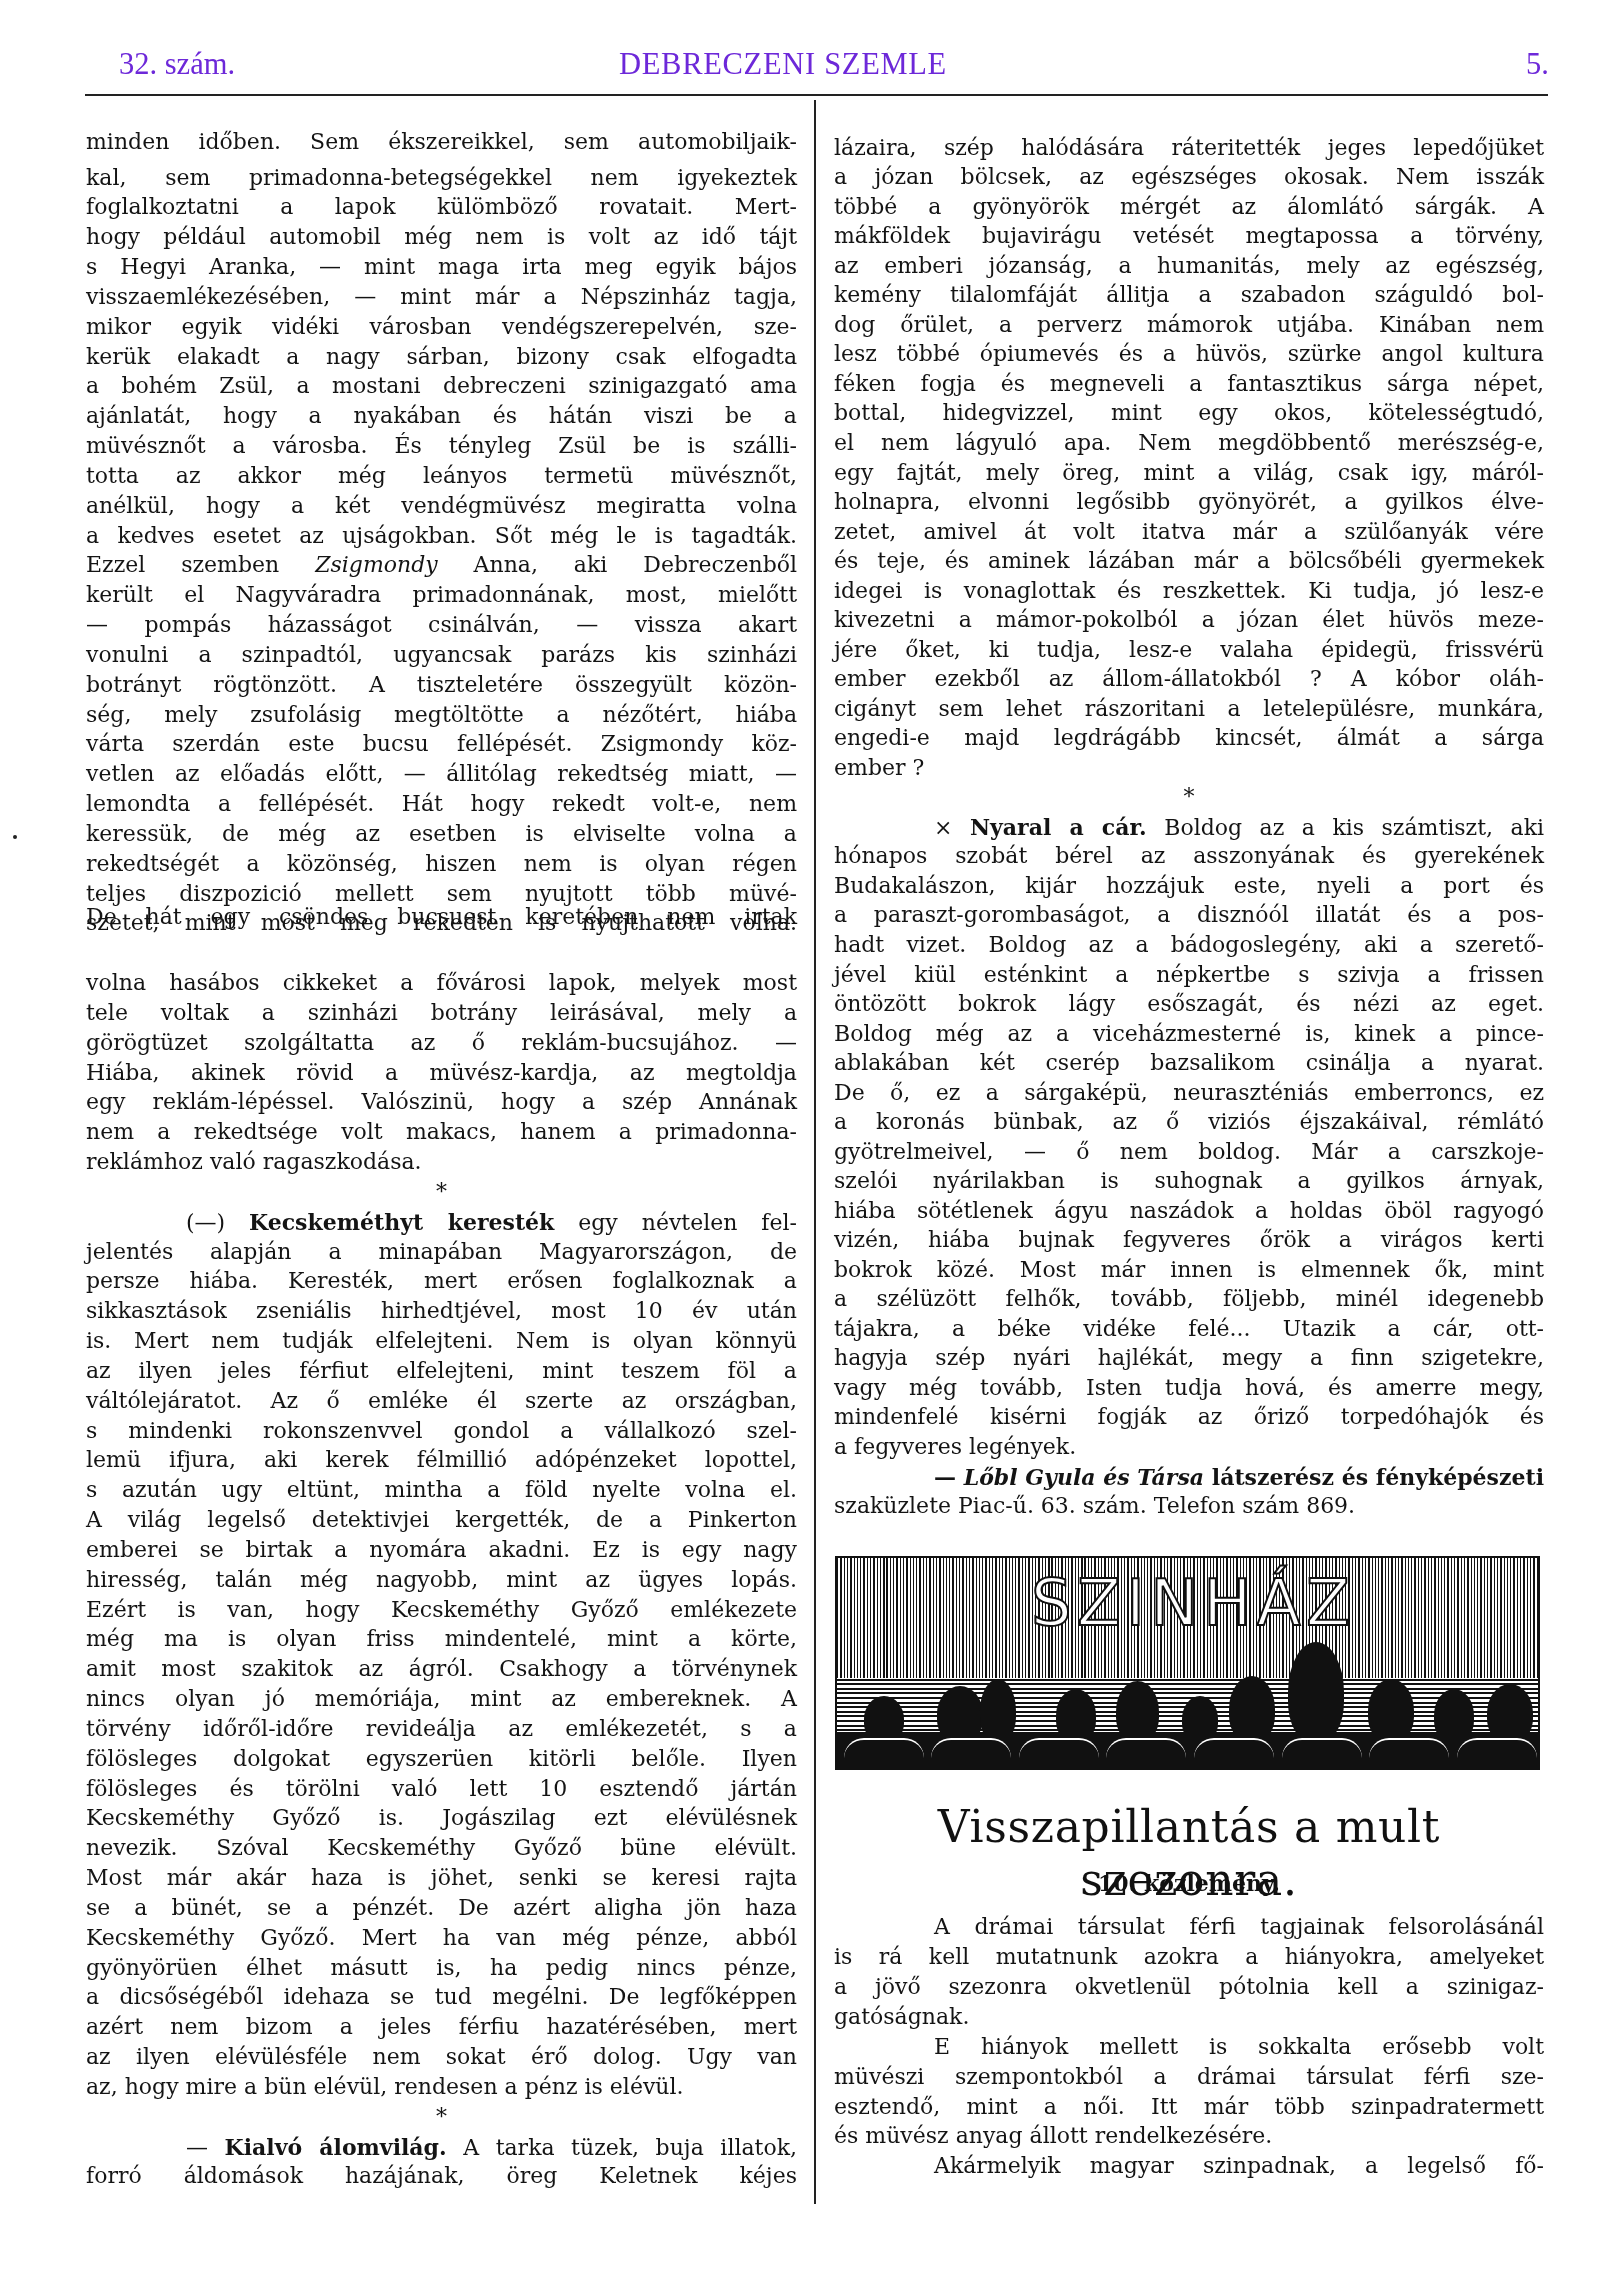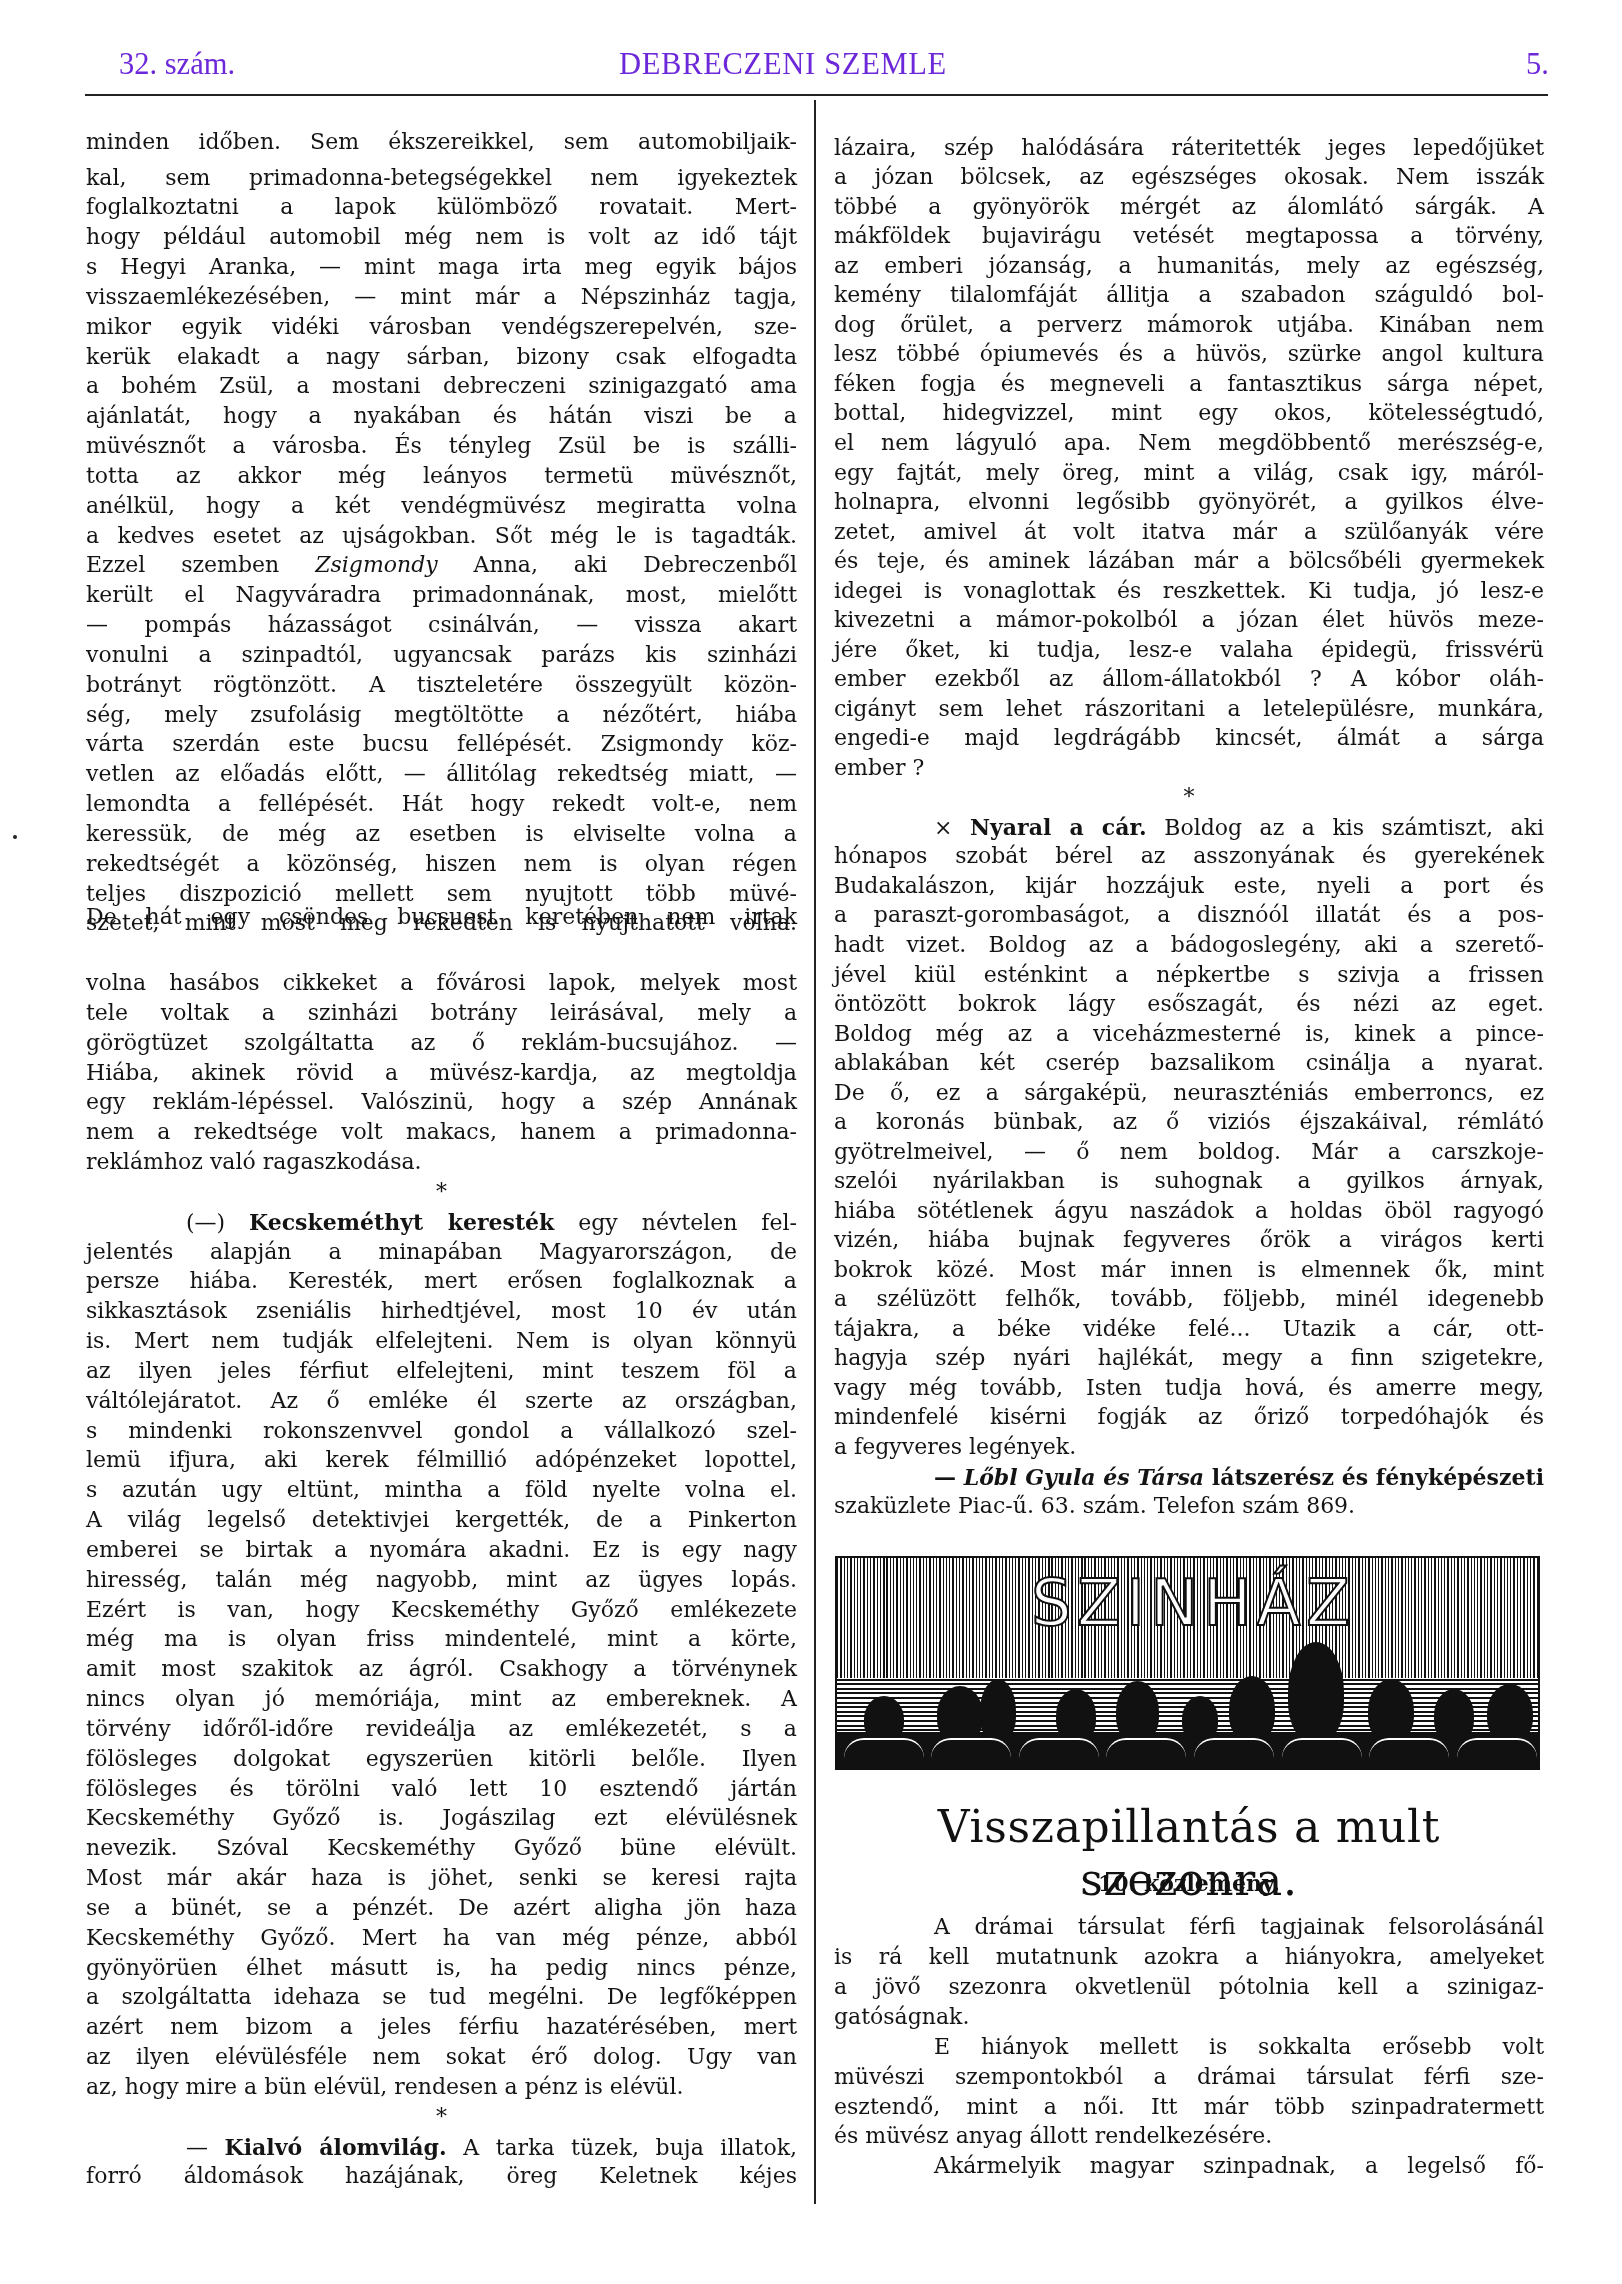--- a/index.html
+++ b/index.html
@@ -124,21 +124,21 @@
     <div class="ln" style="top: 1686px;">nincs olyan jó memóriája, mint az embereknek. A</div>
     <div class="ln" style="top: 1716px;">törvény időről-időre revideálja az emlékezetét, s a</div>
     <div class="ln" style="top: 1746px;">fölösleges dolgokat egyszerüen kitörli belőle. Ilyen</div>
     <div class="ln" style="top: 1776px;">fölösleges és törölni való lett 10 esztendő jártán</div>
     <div class="ln" style="top: 1805px;">Kecskeméthy Győző is. Jogászilag ezt elévülésnek</div>
     <div class="ln" style="top: 1835px;">nevezik. Szóval Kecskeméthy Győző büne elévült.</div>
     <div class="ln" style="top: 1865px;">Most már akár haza is jöhet, senki se keresi rajta</div>
     <div class="ln" style="top: 1895px;">se a bünét, se a pénzét. De azért aligha jön haza</div>
     <div class="ln" style="top: 1925px;">Kecskeméthy Győző. Mert ha van még pénze, abból</div>
     <div class="ln" style="top: 1955px;">gyönyörüen élhet másutt is, ha pedig nincs pénze,</div>
-    <div class="ln" style="top: 1984px;">a szolgáltatta idehaza se tud megélni. De legfőképpen</div>
+    <div class="ln" style="top: 1984px;">a dicsőségéből idehaza se tud megélni. De legfőképpen</div>
     <div class="ln" style="top: 2014px;">azért nem bizom a jeles férfiu hazatérésében, mert</div>
     <div class="ln" style="top: 2044px;">az ilyen elévülésféle nem sokat érő dolog. Ugy van</div>
     <div class="ln last" style="top: 2074px;">az, hogy mire a bün elévül, rendesen a pénz is elévül.</div>
     <div class="ln star" style="top: 2104px;">*</div>
     <div class="ln indent" style="top: 2134px;">— <b>Kialvó álomvilág.</b> A tarka tüzek, buja illatok,</div>
     <div class="ln" style="top: 2163px;">forró áldomások hazájának, öreg Keletnek kéjes</div>
   </div>
 <div class="col" id="col-right">
     <div class="ln" style="top: 135px;">lázaira, szép halódására ráteritették jeges lepedőjüket</div>
     <div class="ln" style="top: 164px;">a józan bölcsek, az egészséges okosak. Nem isszák</div>

